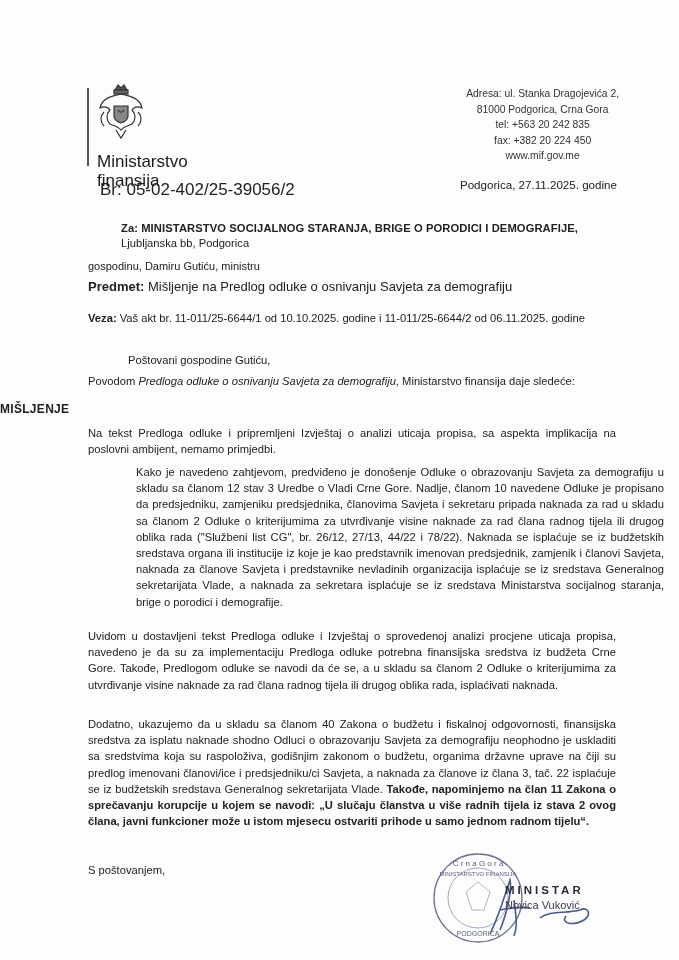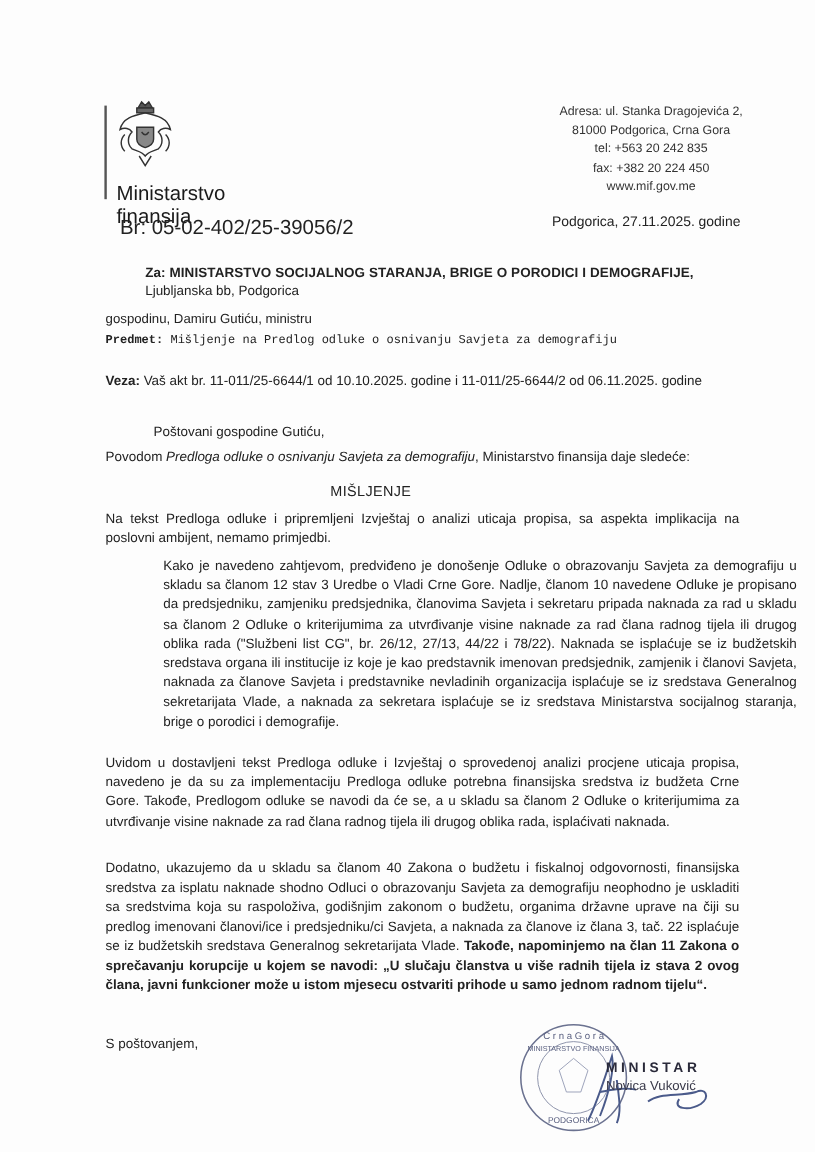--- a/index.html
+++ b/index.html
@@ -8,26 +8,26 @@
   .abs { position:absolute; }
   .vline { left:87px; top:88px; width:2px; height:78px; background:#555; }
   .crest { left:94px; top:82px; width:54px; height:58px; }
   .ministry { left:97px; top:132px; font-size:17px; line-height:19px; color:#1a1a1a;margin-top:20px; }
   .address { right:60px; top:86px; text-align:center; font-size:10.3px; line-height:15.6px; color:#333; }
   .ref { left:100px; top:180px; font-size:17px; }
   .date { right:62px; top:178px; font-size:11.6px; }
   .za { left:85px; top:221px; width:540px; font-size:11.2px; line-height:15px;margin-left:36px; }
   .za b { font-weight:bold; letter-spacing:0.1px; }
   .gosp { left:88px; top:260px; font-size:11px; }
-  .predmet { left:88px; top:279px; font-size:10px;font-family:Liberation Mono, monospace; }
+  .predmet { left:88px; top:279px; font-size:13px; }
   .veza { left:88px; top:311px; width:530px; font-size:11.2px; line-height:15px; }
   .salut { left:88px; top:354px; font-size:11.2px;padding-left:40px; }
   .para { left:88px; width:528px; font-size:11.2px; line-height:16.2px; text-align:justify; }
   .p-povodom { top:374px; line-height:15px; }
-  .heading { left:0; width:618px; text-align:center; top:402px; font-size:12px; font-weight:normal; letter-spacing:0.3px; }
+  .heading { left:0; width:618px; top:402px; font-size:12px; font-weight:bold; letter-spacing:0.3px; }
   .p1 { top:425px; }
   .p2 { top:464px;margin-left:48px; }
   .p3 { top:628px; }
   .p4 { top:716px; }
   .closing { left:88px; top:864px; font-size:11.2px; }
   .stamp { left:432px; top:852px; width:92px; height:92px; }
   .minister-title { left:505px; top:884px; font-size:11.5px; font-weight:bold; letter-spacing:3px; color:#2a2a3a; }
   .minister-name { left:505px; top:899px; font-size:11px; color:#3a3a4a; }
   .signature { left:470px; top:870px; width:130px; height:70px; }
 </style>

